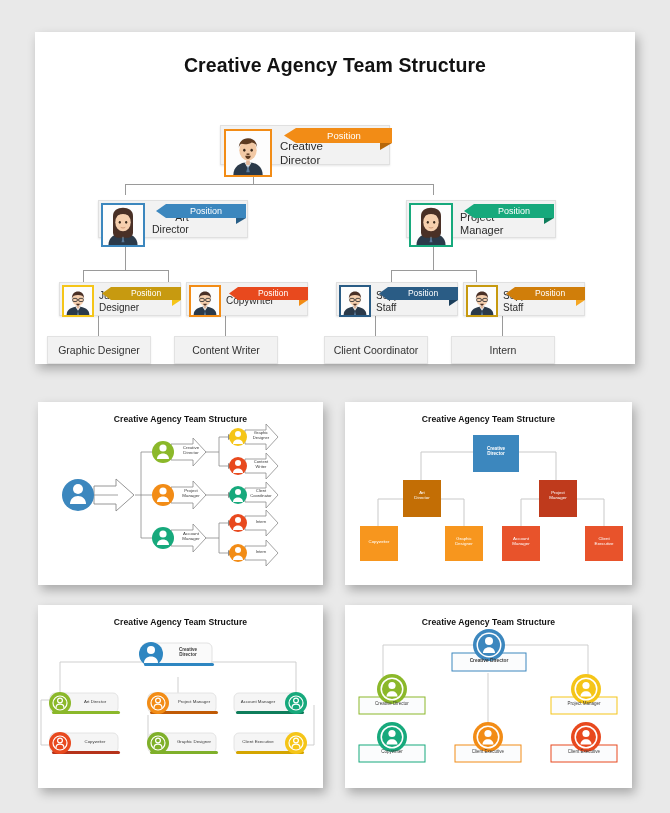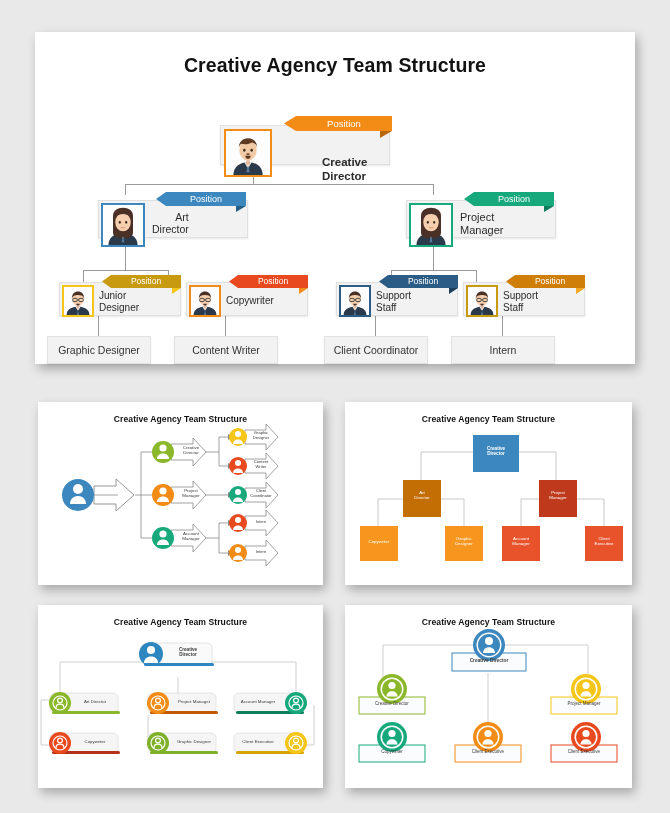--- a/index.html
+++ b/index.html
@@ -53,21 +53,21 @@
     line-height:1.18;
     white-space:pre-line;
   }
   
   .ribbon{
     position:absolute;
     color:#fff;
     text-align:center;
     font-weight:normal;
     line-height:1;
-    display:flex; align-items:center; justify-content:center;
+    display:flex; align-items:center; justify-content:center;margin-top:12px;
   }
   .ribbon .notch{
     position:absolute; left:-100%; top:0; width:100%; height:100%;
   }
   .ribbon .fold{
     position:absolute; right:0; top:100%;
   }
 
   .leafbox{
     position:absolute;
@@ -127,21 +127,21 @@
           <path d="M22 32h4v5h-4z" fill="#e6b99a"></path>
           <ellipse cx="24" cy="21" rx="9.5" ry="11" fill="#f2c9a5"></ellipse>
           <path d="M14 19c0-7 4-11 10-11s10 4 10 11c0-4-3-6-6-6.5-2 2-8 2.5-11 1.5-2 1-3 3-3 5z" fill="#5c3a21"></path>
           <ellipse cx="20" cy="21" rx="1.3" ry="1.6" fill="#3a2a1c"></ellipse>
           <ellipse cx="28" cy="21" rx="1.3" ry="1.6" fill="#3a2a1c"></ellipse>
           <path d="M21 27h6c0 2-1.5 3.5-3 3.5S21 29 21 27z" fill="#5c3a21"></path>
           <rect x="22.4" y="24.5" width="3.2" height="1.6" fill="#5c3a21"></rect>
           <path d="M24 37l-2 8h4z" fill="#5a7a9a"></path>
         </svg>
       </div>
-      <div class="ptitle" style="left:60px;top:31px;font-size:11.5px;font-weight:bold;margin-left:42px;">Creative
+      <div class="ptitle" style="left:60px;top:15px;font-size:11.5px;font-weight:normal;">Creative
 Director</div>
       <div class="ribbon" style="left:76px;top:-9px;width:96px;height:15px;background:#F28C16;font-size:9.5px;">
         <span>Position</span>
         <svg class="notch" viewBox="0 0 96 15" preserveAspectRatio="none">
             <polygon points="96,0 96,15 84,7.5" fill="#F28C16"></polygon>
           </svg>
         <svg class="fold" viewBox="0 0 12 7" width="12" height="7" style="right:0;">
             <polygon points="0,0 12,0 0,7" fill="#B6670A"></polygon>
           </svg>
       </div>

